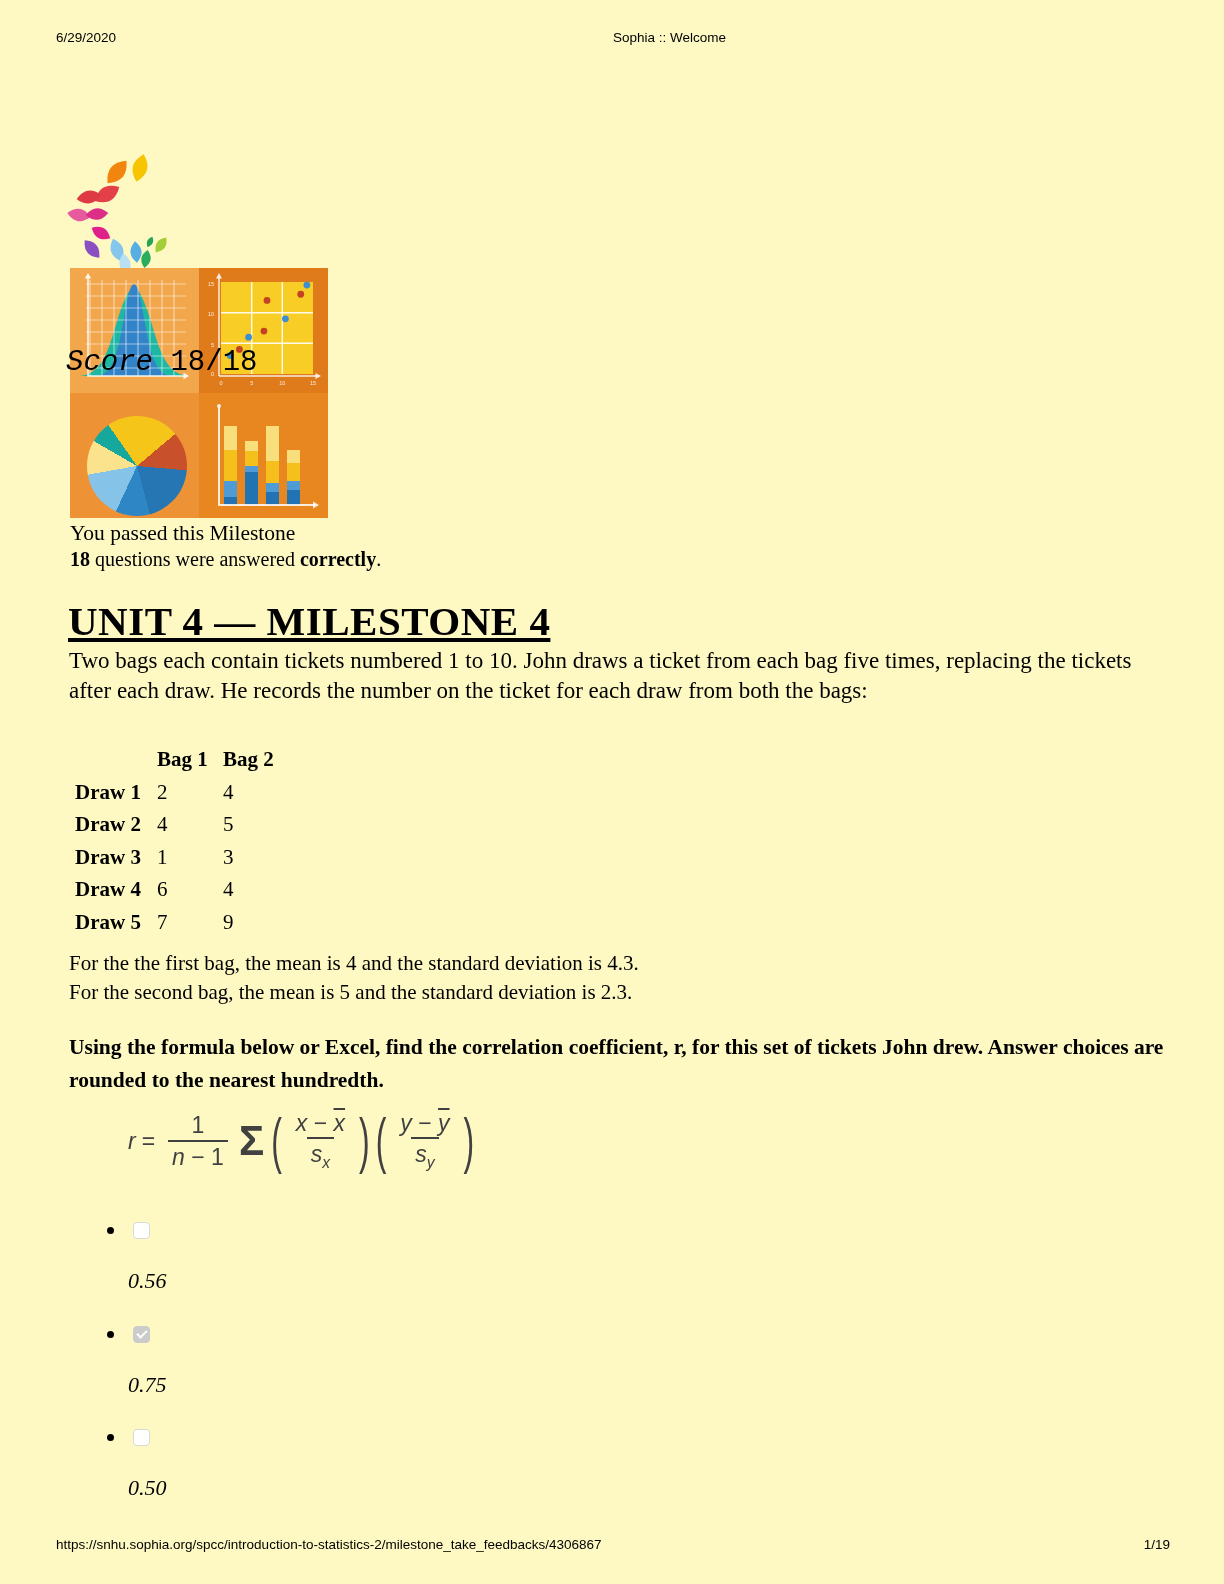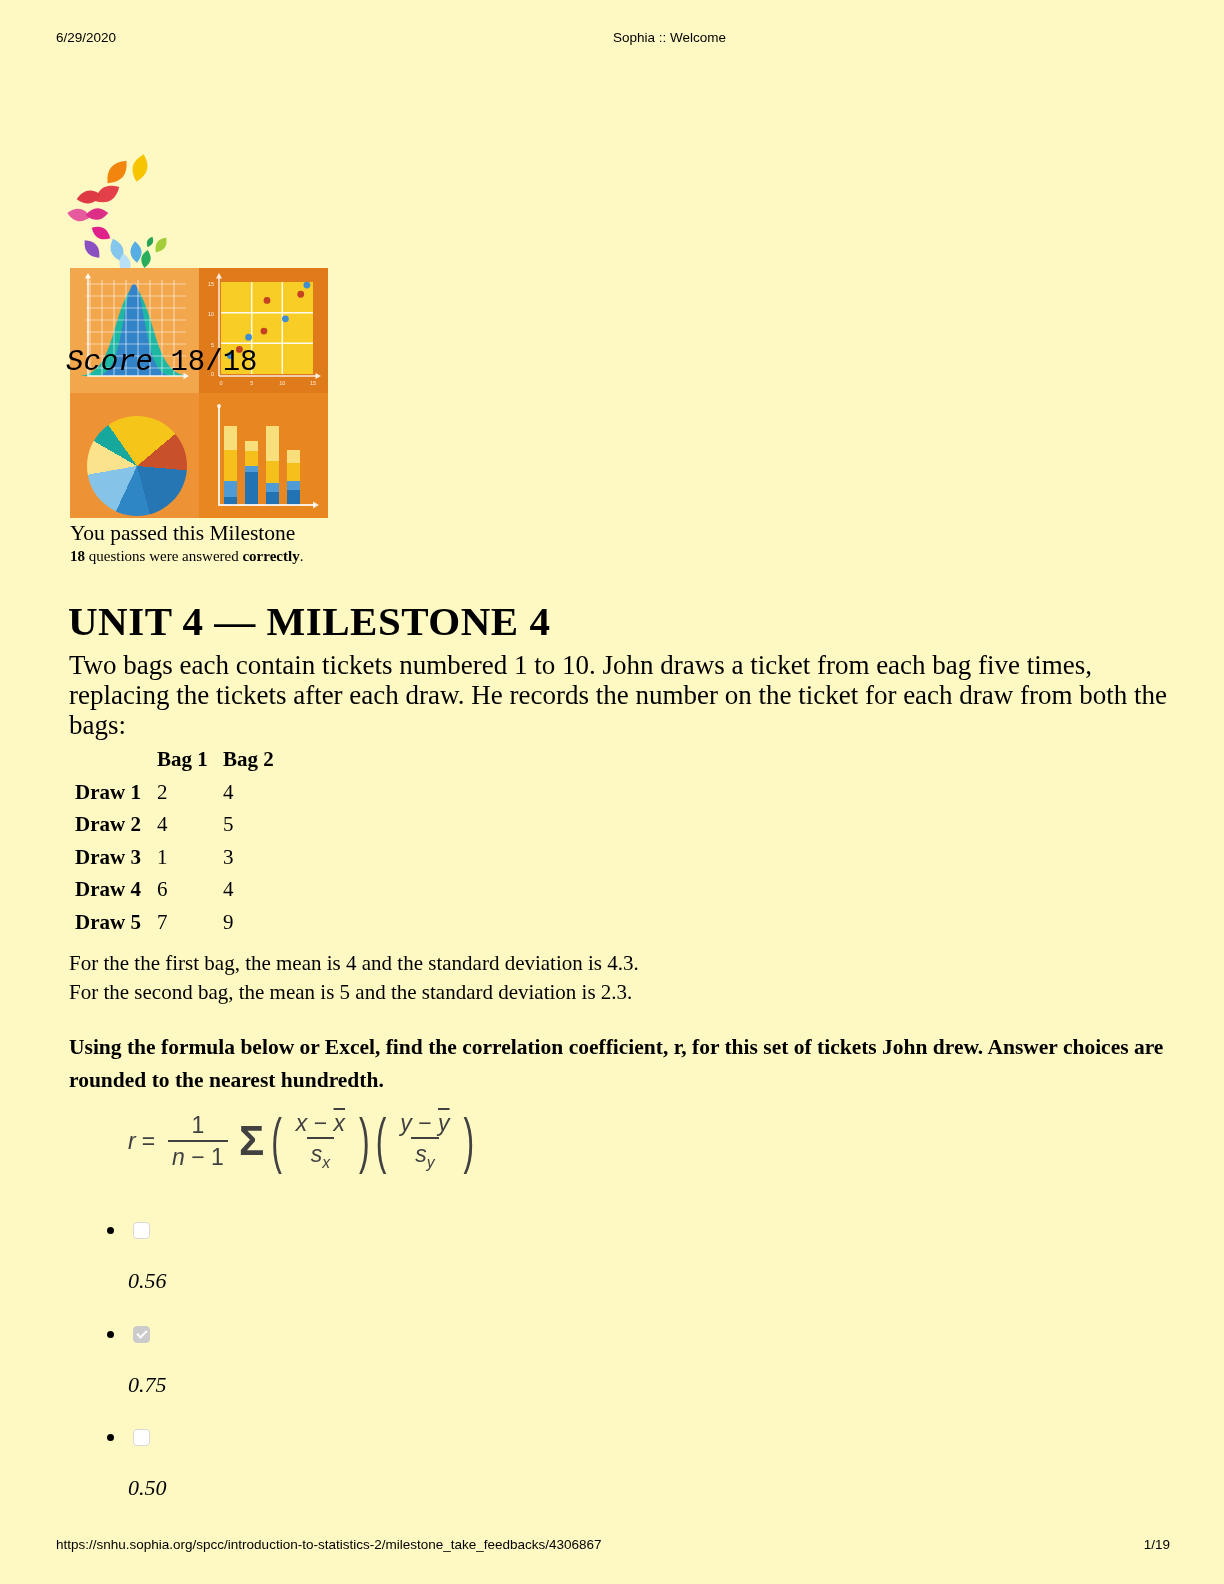--- a/index.html
+++ b/index.html
@@ -25,26 +25,26 @@
             display:grid; grid-template-columns:129px 129px; grid-template-rows:125px 125px; }
   .tile { position:relative; overflow:hidden; }
   .tile svg { display:block; }
   .pie-tile { background:#EE9335; }
   .pie { position:absolute; left:17px; top:23px; width:100px; height:100px; border-radius:50%; }
 
   .score-overlay { position:absolute; left:66px; top:346px; font-size:29px; z-index:5;font-family:Liberation Mono, monospace; }
   .score-overlay .it { font-style:italic; }
 
   .passed { position:absolute; left:70px; top:521px; font-size:21.5px; }
-  .qline  { position:absolute; left:70px; top:548px; font-size:15px; }
+  .qline  { position:absolute; left:70px; top:548px; font-size:20px; }
   .qline b { font-weight:bold; }
 
-  .h1 { position:absolute; left:68px; top:570px; font-size:41px; font-weight:bold; letter-spacing:0.5px; }
-
-  .intro { position:absolute; left:69px; top:623px; width:1105px; font-size:27px; line-height:30px; }
+  .h1 { position:absolute; left:68px; top:570px; font-size:41px; font-weight:bold; letter-spacing:0.5px;text-decoration:underline; }
+
+  .intro { position:absolute; left:69px; top:623px; width:1105px; font-size:23px; line-height:30px; }
 
   .draw-table { position:absolute; left:75px; top:747px; font-size:21px; }
   .t-row { display:grid; grid-template-columns:82px 66px 66px; height:32.5px; }
   .t-row .lbl { font-weight:bold; }
   .t-head { font-weight:bold; }
 
   .stats { position:absolute; left:69px; top:949px; font-size:21px; line-height:29px; }
   .prompt { position:absolute; left:69px; top:1031px; width:1120px; font-size:21.5px; font-weight:bold; line-height:33px; }
 
   

